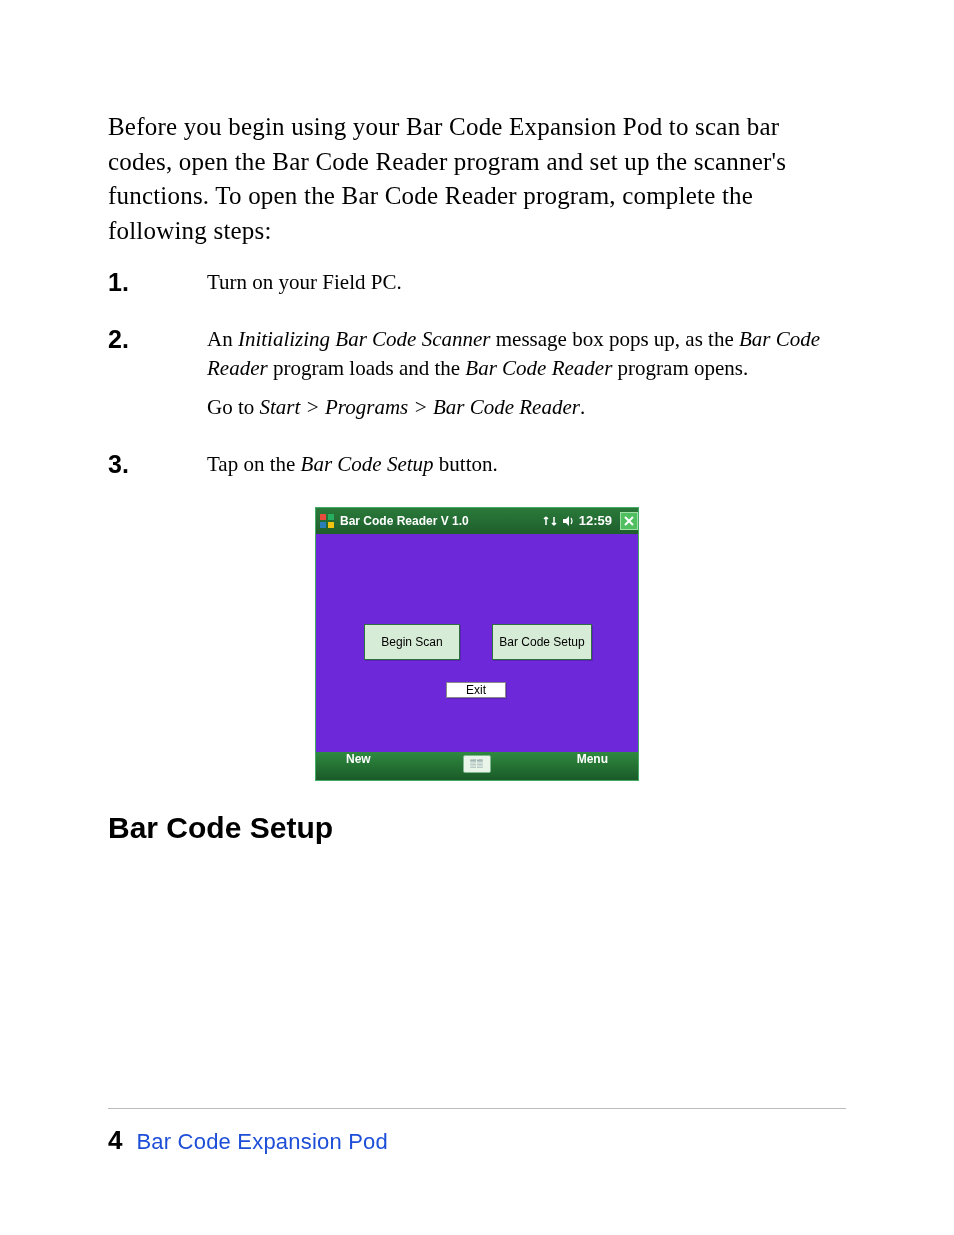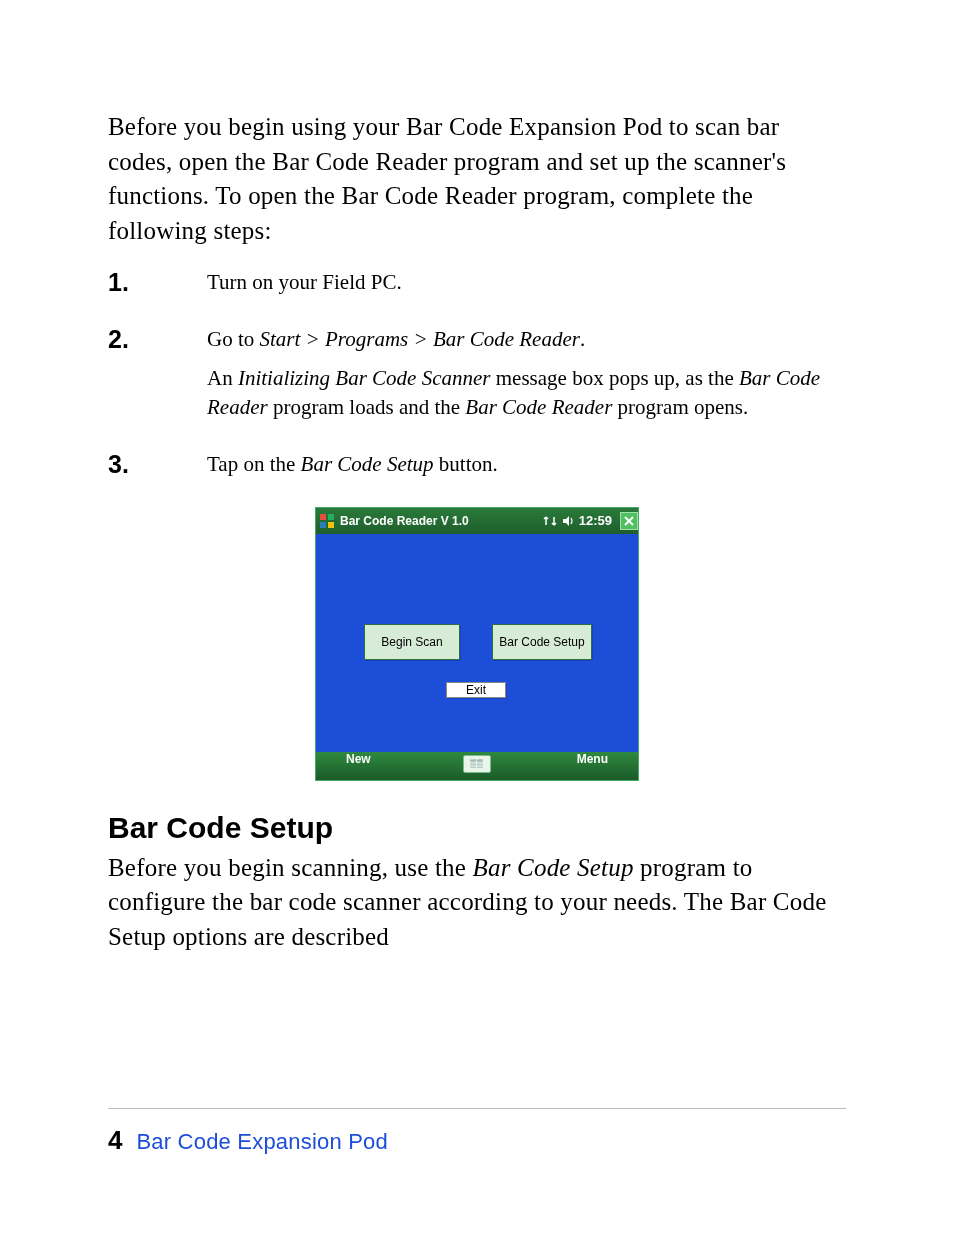--- a/index.html
+++ b/index.html
@@ -16,21 +16,21 @@
   em.ui { font-style: italic; }
   .screenshot-wrap { display: flex; justify-content: center; margin: 10px 0 30px 0; }
   .device { width: 324px; border: 1px solid #4a6; background: #fff; font-family: Tahoma, Arial, sans-serif; }
   .titlebar { height: 26px; background: linear-gradient(to bottom, #2a7a3a, #1e5e2c); color: #fff; display: flex; align-items: center; font-size: 12px; font-weight: 700; padding: 0 0; }
   .titlebar .flag { width: 18px; height: 18px; margin: 0 4px 0 2px; display: inline-flex; align-items: center; justify-content: center; }
   .titlebar .flag svg { width: 16px; height: 16px; }
   .titlebar .tb-title { flex: 1; white-space: nowrap; overflow: hidden; }
   .titlebar .tb-icons { display: flex; align-items: center; gap: 4px; }
   .titlebar .tb-time { font-size: 13px; font-weight: 700; }
   .titlebar .tb-close { width: 18px; height: 18px; background: #4fbf5f; border: 1px solid #9fe0a8; display: flex; align-items: center; justify-content: center; margin-left: 4px; }
-  .client { height: 218px; background: #1d4ed8; position: relative; }
+  .client { height: 218px; background: #6d28d9; position: relative; }
   .wm-btn { position: absolute; border: 1px solid #2f6f3f; background: #d7ecd7; font-size: 12px; display: flex; align-items: center; justify-content: center; box-shadow: 1px 1px 0 rgba(0,0,0,0.15); }
   .btn-begin { left: 48px; top: 90px; width: 96px; height: 36px; }
   .btn-setup { left: 176px; top: 90px; width: 100px; height: 36px; }
   .btn-exit  { left: 130px; top: 148px; width: 60px; height: 16px; background: #fff; border: 1px solid #888; }
   .softbar { height: 28px; background: linear-gradient(to bottom, #2f8a3f, #1a5a28); display: flex; justify-content: space-between; color: #fff; font-size: 12px; font-weight: 700; padding: 0 30px; position: relative; }
   .softbar .kbd { position: absolute; left: 50%; transform: translateX(-50%); top: 3px; width: 28px; height: 18px; background: #eaf5ea; border: 1px solid #7fb78f; border-radius: 2px; display: flex; align-items: center; justify-content: center; }
   .softbar .kbd .dots { font-size: 8px; letter-spacing: 1px; color: #356; line-height: 1; }
   .section2 { margin-top: 4px; }
   .footer { position: absolute; left: 108px; right: 108px; top: 1108px; border-top: 1px solid #bbb; padding-top: 16px; display: flex; align-items: baseline; gap: 14px; font-family: "Segoe UI", "Myriad Pro", Arial, sans-serif; }
   .footer .pg { font-weight: 700; font-size: 26px; }
@@ -46,22 +46,22 @@
   <ol class="steps">
     <li>
       <span class="step-num">1.</span>
       <div class="step-body">
         <p>Turn on your Field PC.</p>
       </div>
     </li>
     <li>
       <span class="step-num">2.</span>
       <div class="step-body">
+        <p>An <em class="ui">Initializing Bar Code Scanner</em> message box pops up, as the <em class="ui">Bar Code Reader</em> program loads and the <em class="ui">Bar Code Reader</em> program opens.</p>
         <p>Go to <em class="ui">Start &gt; Programs &gt; Bar Code Reader</em>.</p>
-        <p>An <em class="ui">Initializing Bar Code Scanner</em> message box pops up, as the <em class="ui">Bar Code Reader</em> program loads and the <em class="ui">Bar Code Reader</em> program opens.</p>
       </div>
     </li>
     <li>
       <span class="step-num">3.</span>
       <div class="step-body">
         <p>Tap on the <em class="ui">Bar Code Setup</em> button.</p>
       </div>
     </li>
   </ol>
 
@@ -107,20 +107,19 @@
         <span class="kbd">
             <span class="dots">▒▒</span>
           </span>
         <span>Menu</span>
       </div>
     </div>
   </div>
 
   <div class="section2">
     <h2>Bar Code Setup</h2>
-    <p class="body-text para">Before you begin scanning, use the <em class="ui">Bar Code Setup</em> program to configure the bar code scanner according to your needs. The Bar Code Setup options are described</p>
   </div>
 </div>
 
 <div class="footer">
   <span class="pg">4</span>
   <span class="ft">Bar Code Expansion Pod</span>
 </div>
 
 </body></html>

